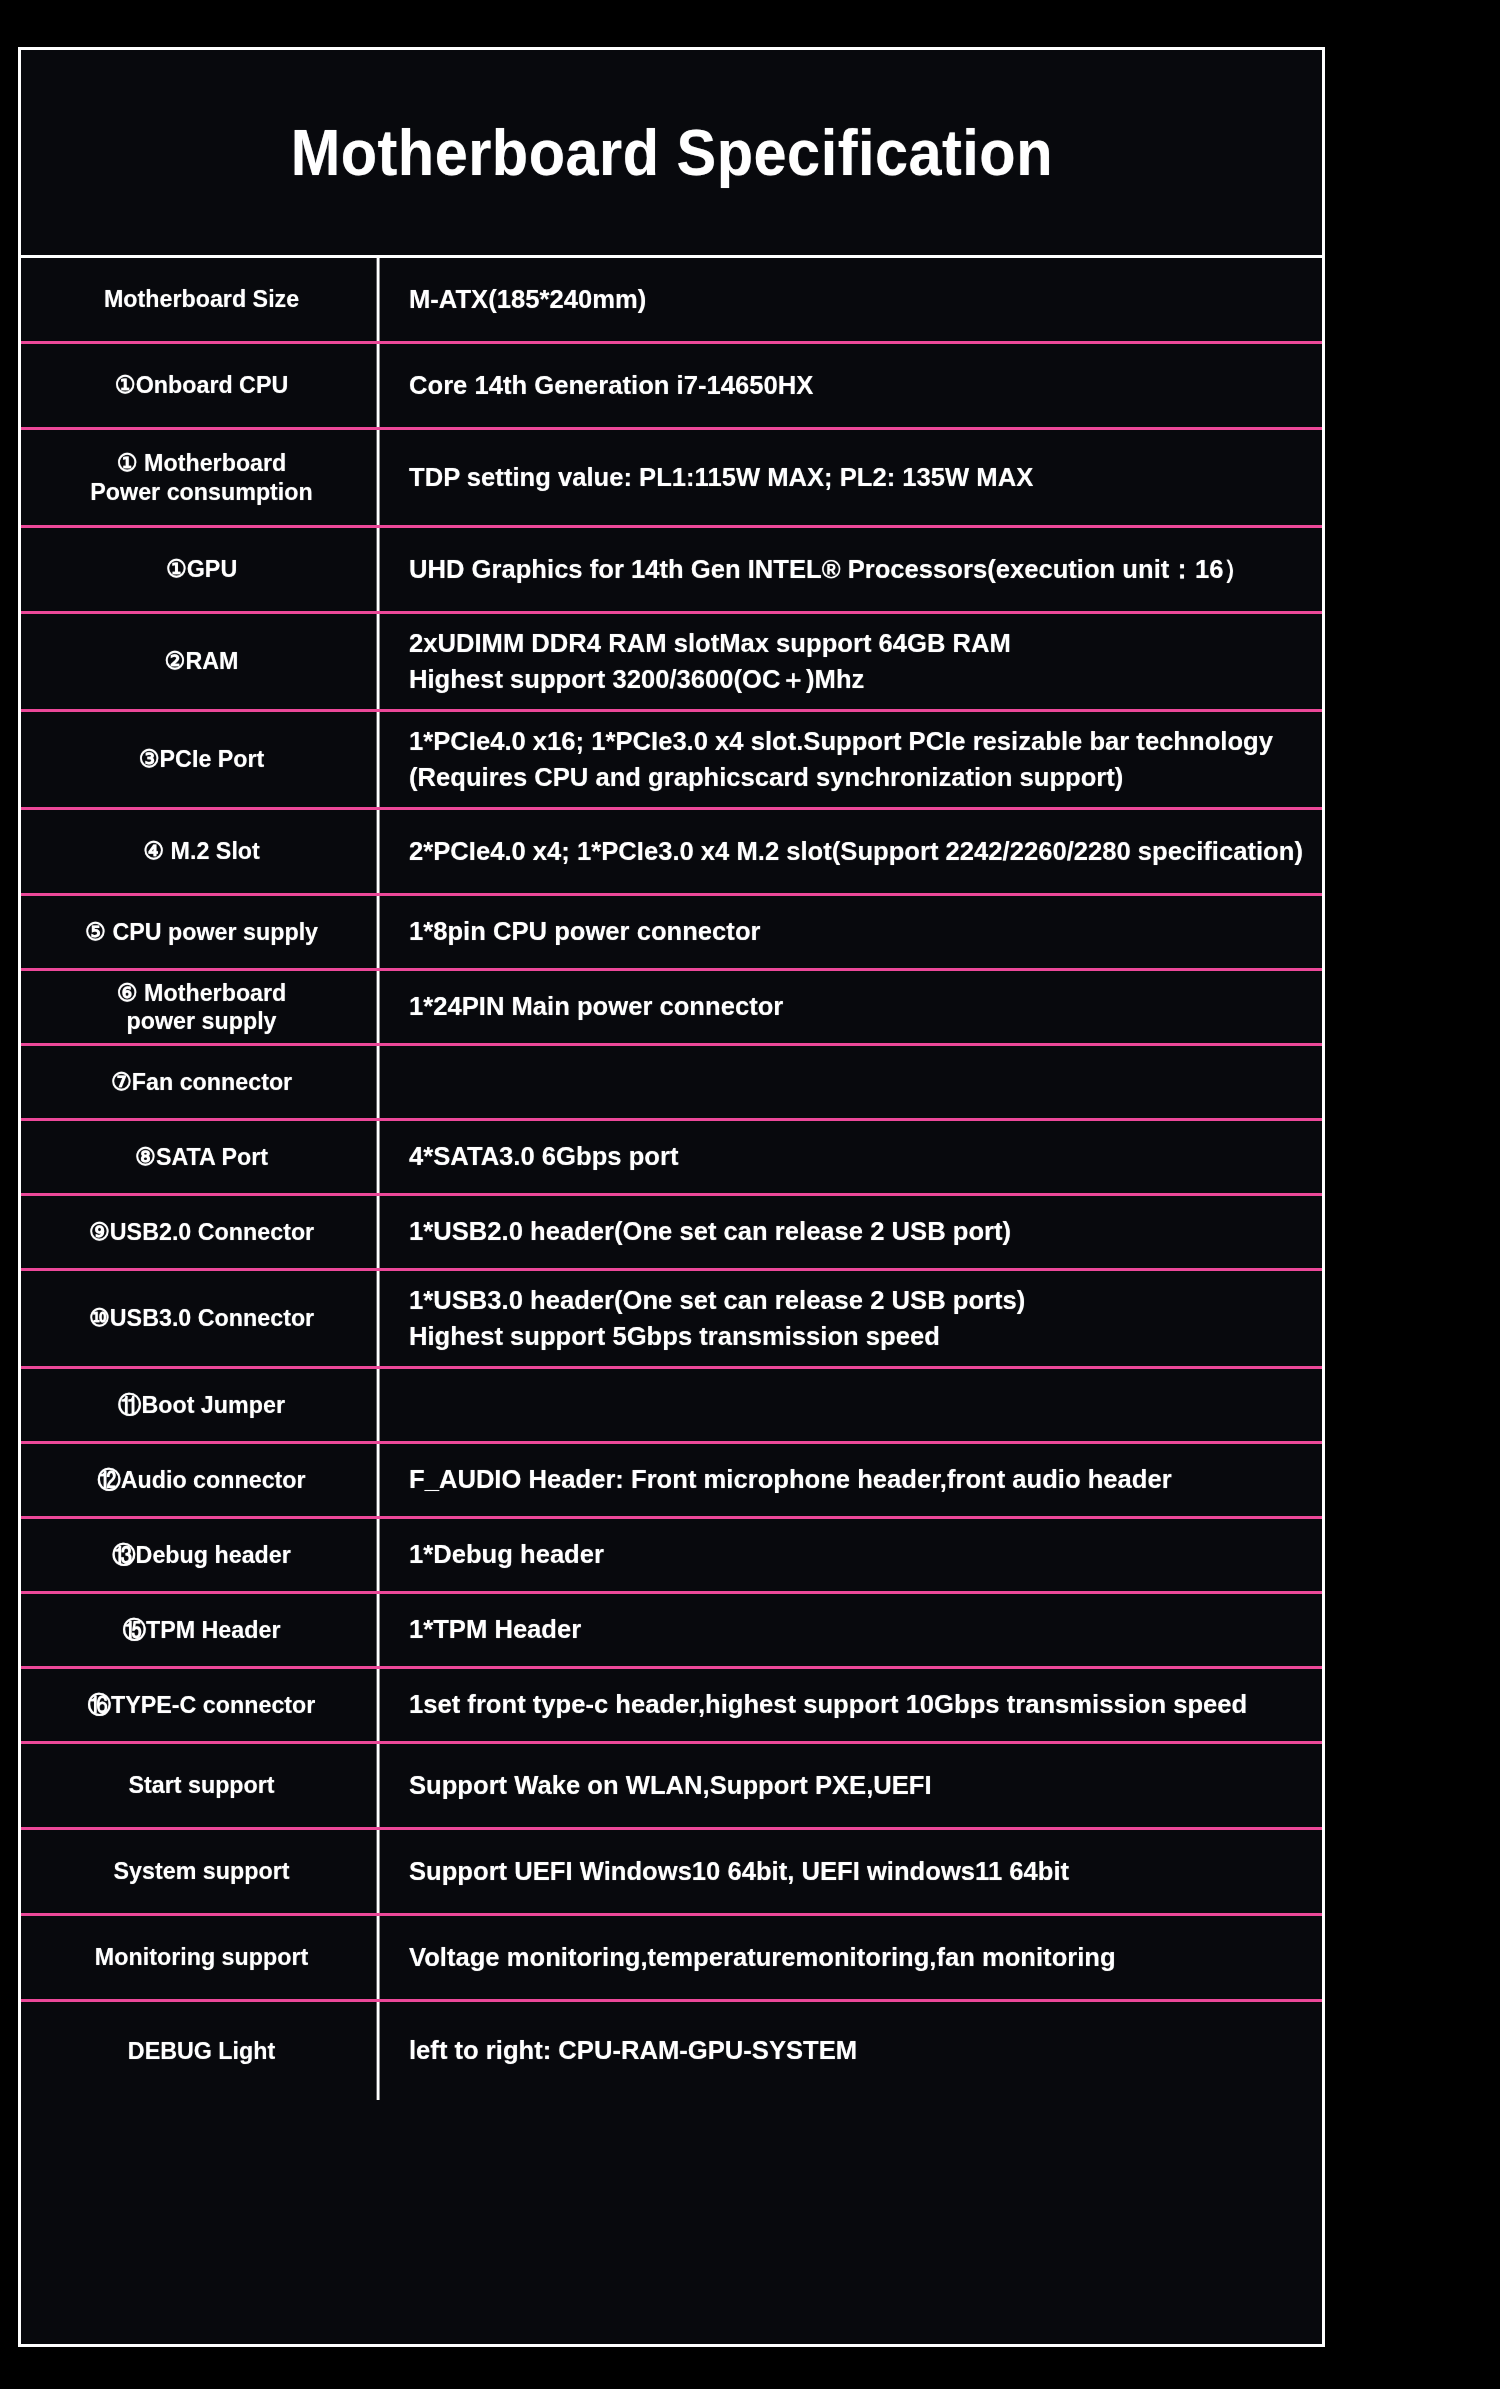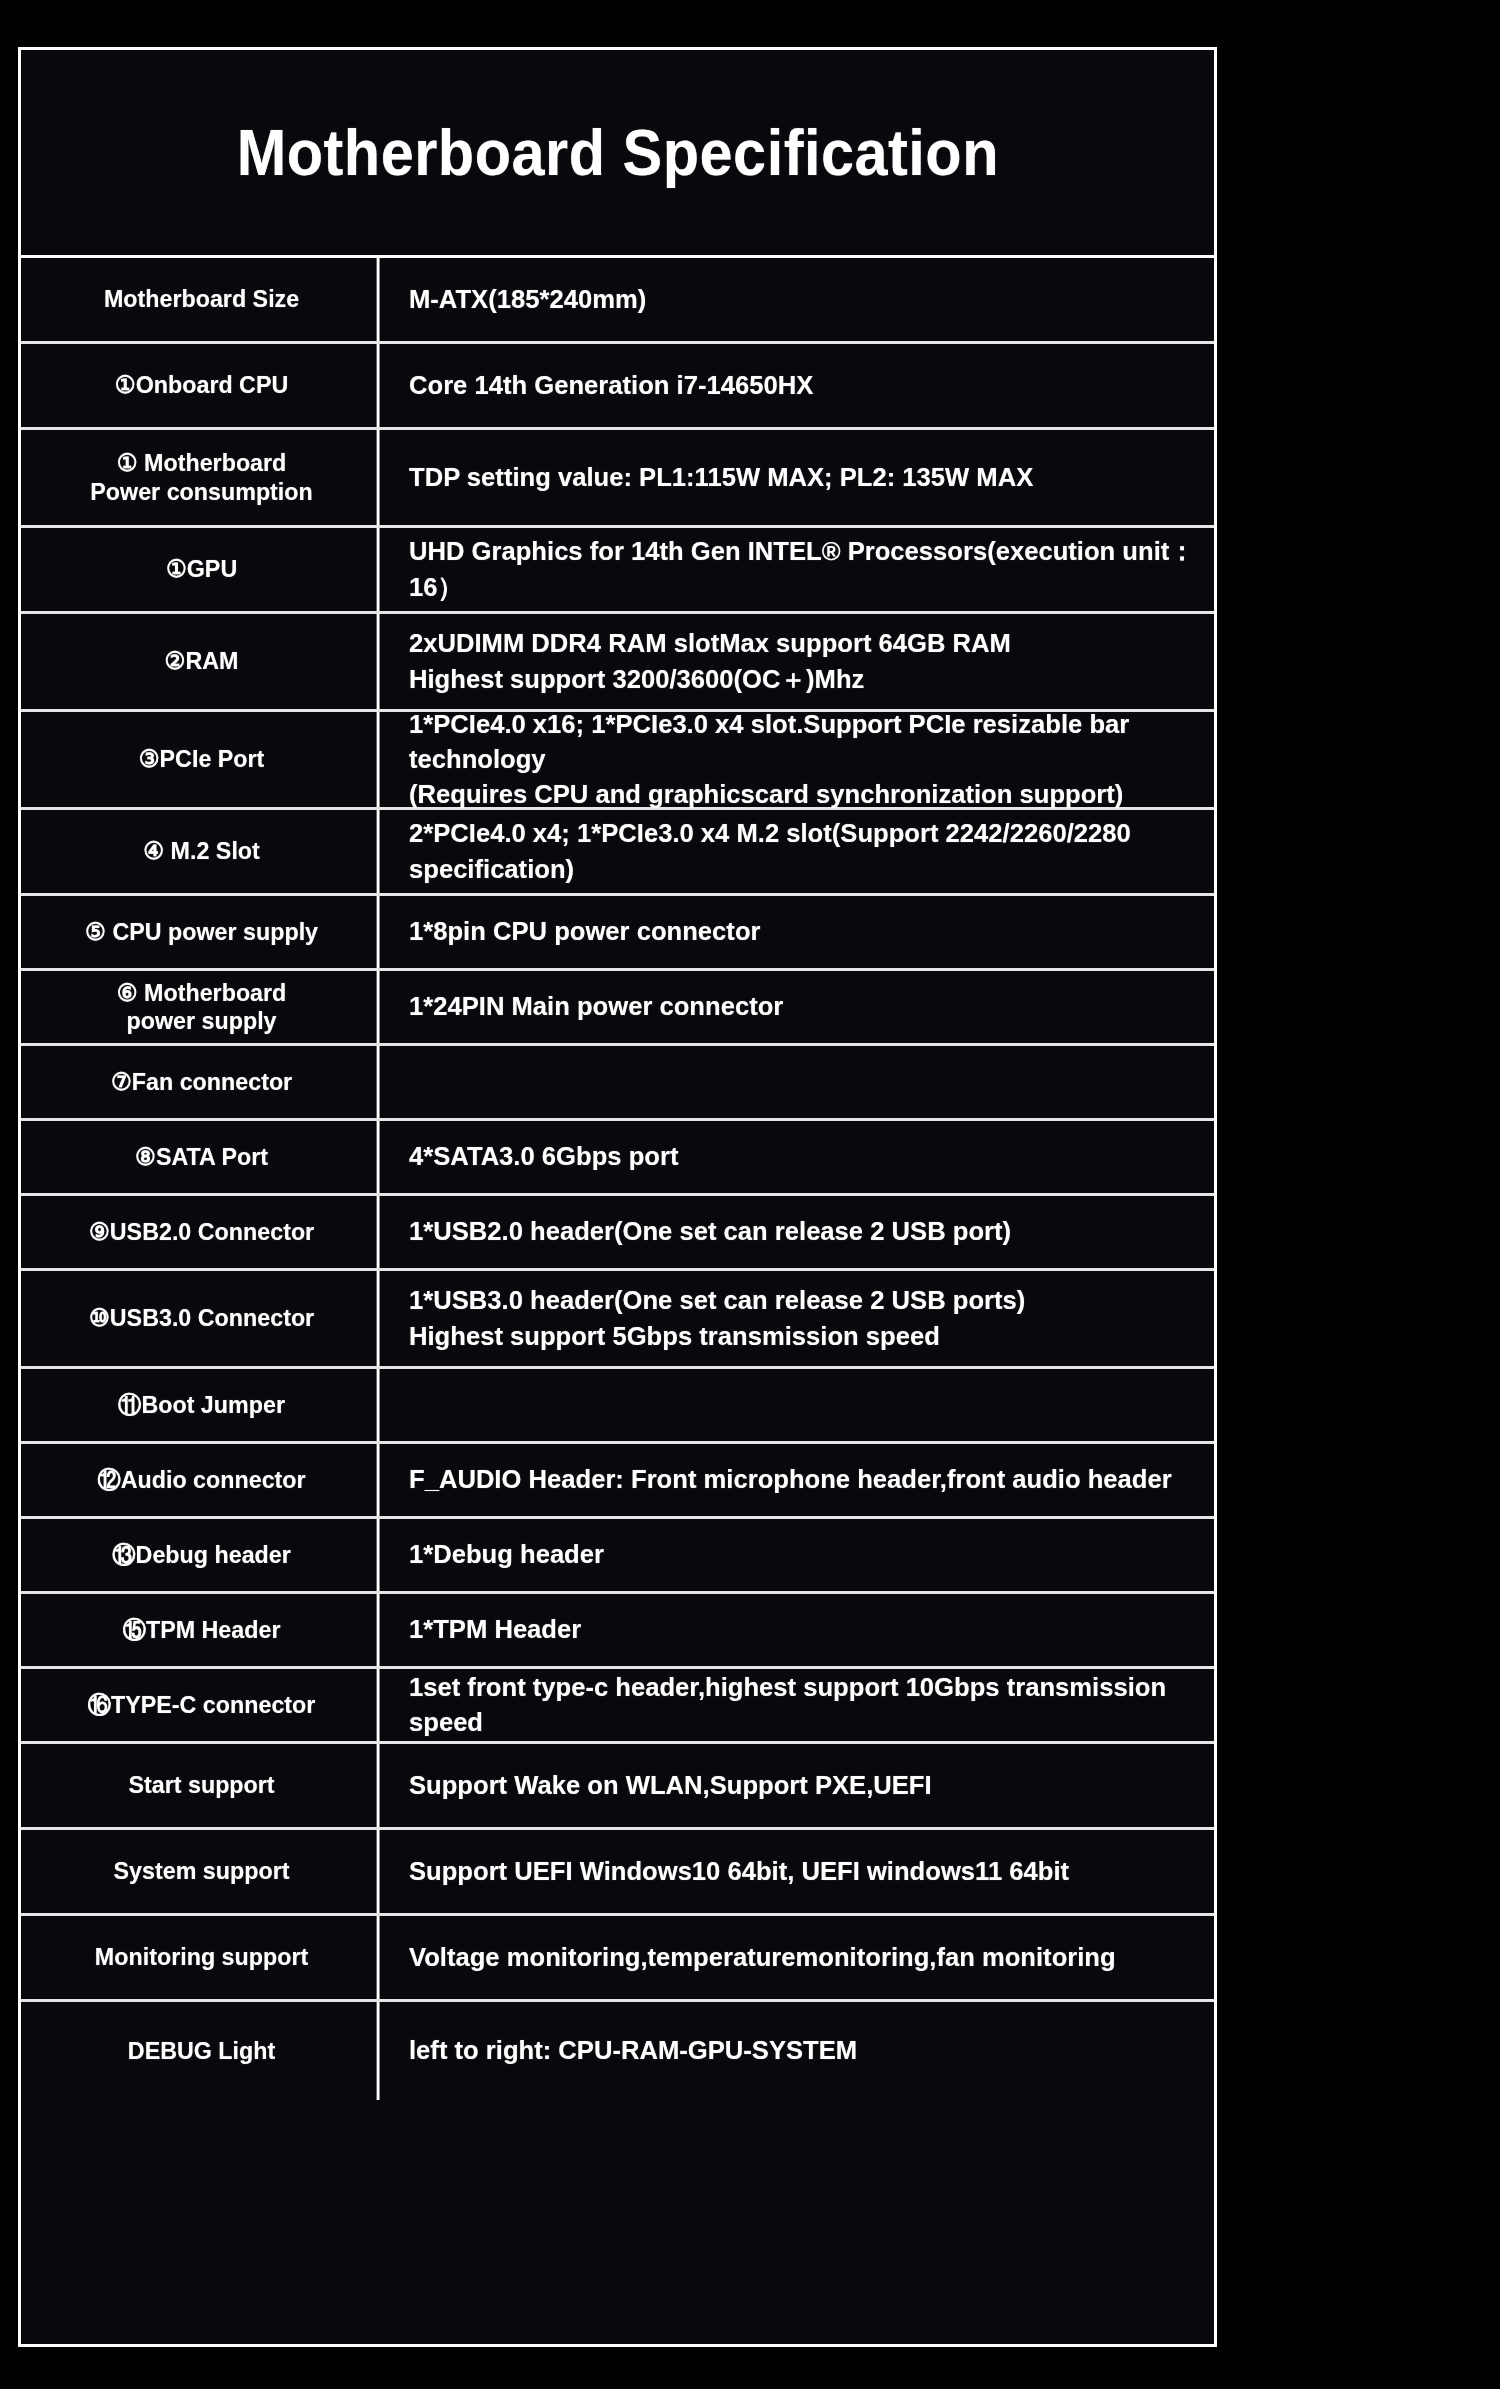--- a/index.html
+++ b/index.html
@@ -19,21 +19,21 @@
     position: relative;
     width: 1500px;
     height: 2389px;
     background: #000000;
     box-sizing: border-box;
     padding: 47px 18px 18px 18px;
   }
 
   .sheet-frame {
     position: relative;
-    width: 1199px;
+    width: 1307px;
     height: 2300px;
     box-sizing: border-box;
     border: 3px solid #ffffff;
     background: #08090d;
     display: flex;
     flex-direction: column;
     overflow: hidden;
   }
 
   
@@ -61,21 +61,21 @@
   
   .spec-table {
     flex: 1 1 auto;
     display: flex;
     flex-direction: column;
   }
 
   .spec-row {
     display: flex;
     align-items: stretch;
-    border-bottom: 3px solid #e5e5e5;
+    border-bottom: 3px solid #ec4899;
     box-sizing: border-box;
     min-height: 0;
   }
   .spec-row:last-child {
     border-bottom: none;
   }
 
   .cell-label {
     flex: 0 0 364px;
     box-sizing: border-box;

